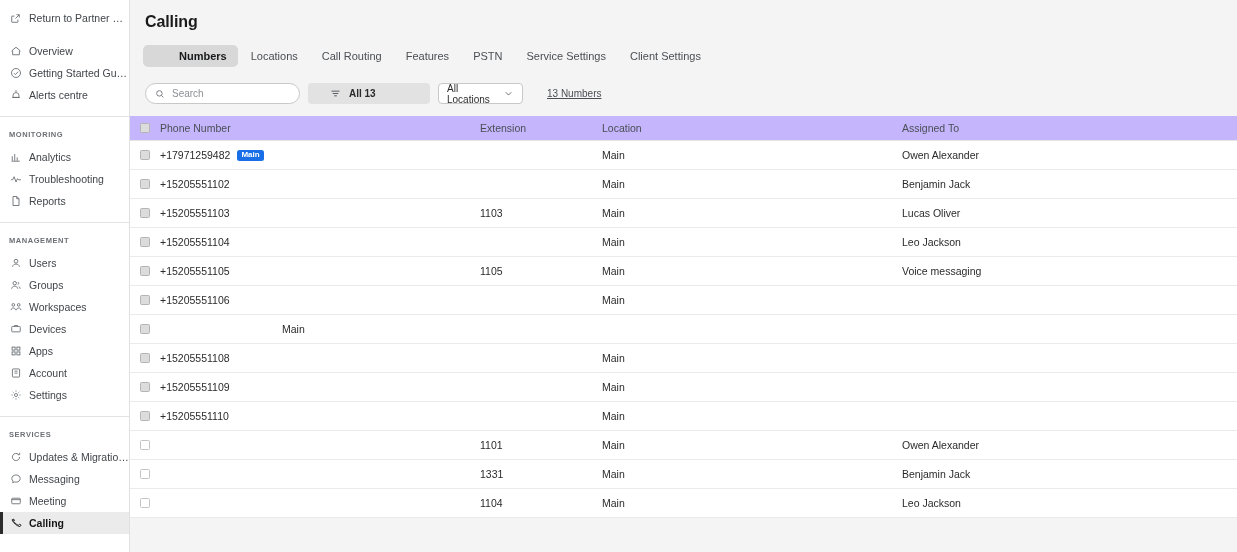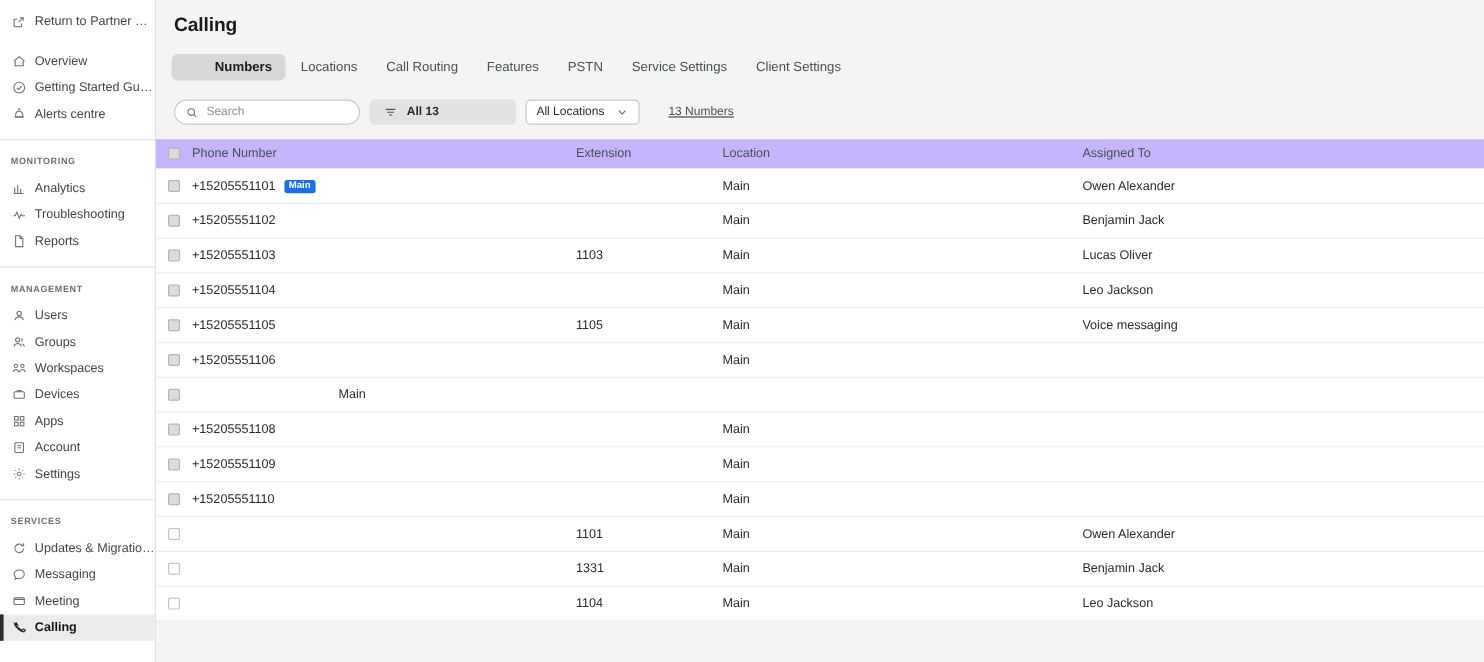--- a/index.html
+++ b/index.html
@@ -128,30 +128,30 @@
     font-size: 10px; color: #2b2b2b; width: 100%;
     padding: 0;
   }
   .search-box input::placeholder { color: #8b9096; }
 
   .filter-btn {
     display: flex; align-items: center;
     height: 21px; width: 122px;
     background: #e2e2e2;
     border: none; border-radius: 4px;
-    padding: 0 12px;
+    padding: 0 22px;
     font-size: 10px; font-weight: bold; color: #2b2b2b;
     cursor: pointer;
     font-family: "Liberation Sans", sans-serif;
   }
   .filter-btn .ico { margin-right: 8px; color: #4a4f54; display: flex; }
 
   .select-box {
     display: flex; align-items: center; justify-content: space-between;
-    height: 21px; width: 95px;
+    height: 21px; width: 85px;
     background: #fff;
     border: 1px solid #c8c8c8;
     border-radius: 4px;
     padding: 0 8px;
     font-size: 10px; color: #2b2b2b;
     cursor: pointer;
   }
   .select-box .ico { color: #5a5f64; display: flex; }
 
   .count-label {
@@ -482,21 +482,21 @@
         <div class="c-loc">Location</div>
         <div class="c-asg">Assigned To</div>
       </div>
 
       <div id="tbody">
           <div class="trow">
             <div class="c-check">
               <span class="cb"></span>
             </div>
             <div class="c-phone">
-              <span>+15205551101</span>
+              <span>+17971259482</span>
               <span class="badge">Main</span>
             </div>
             <div class="c-ext"></div>
             <div class="c-loc">Main</div>
             <div class="c-asg">Owen Alexander</div>
           </div>
           <div class="trow">
             <div class="c-check">
               <span class="cb"></span>
             </div>

